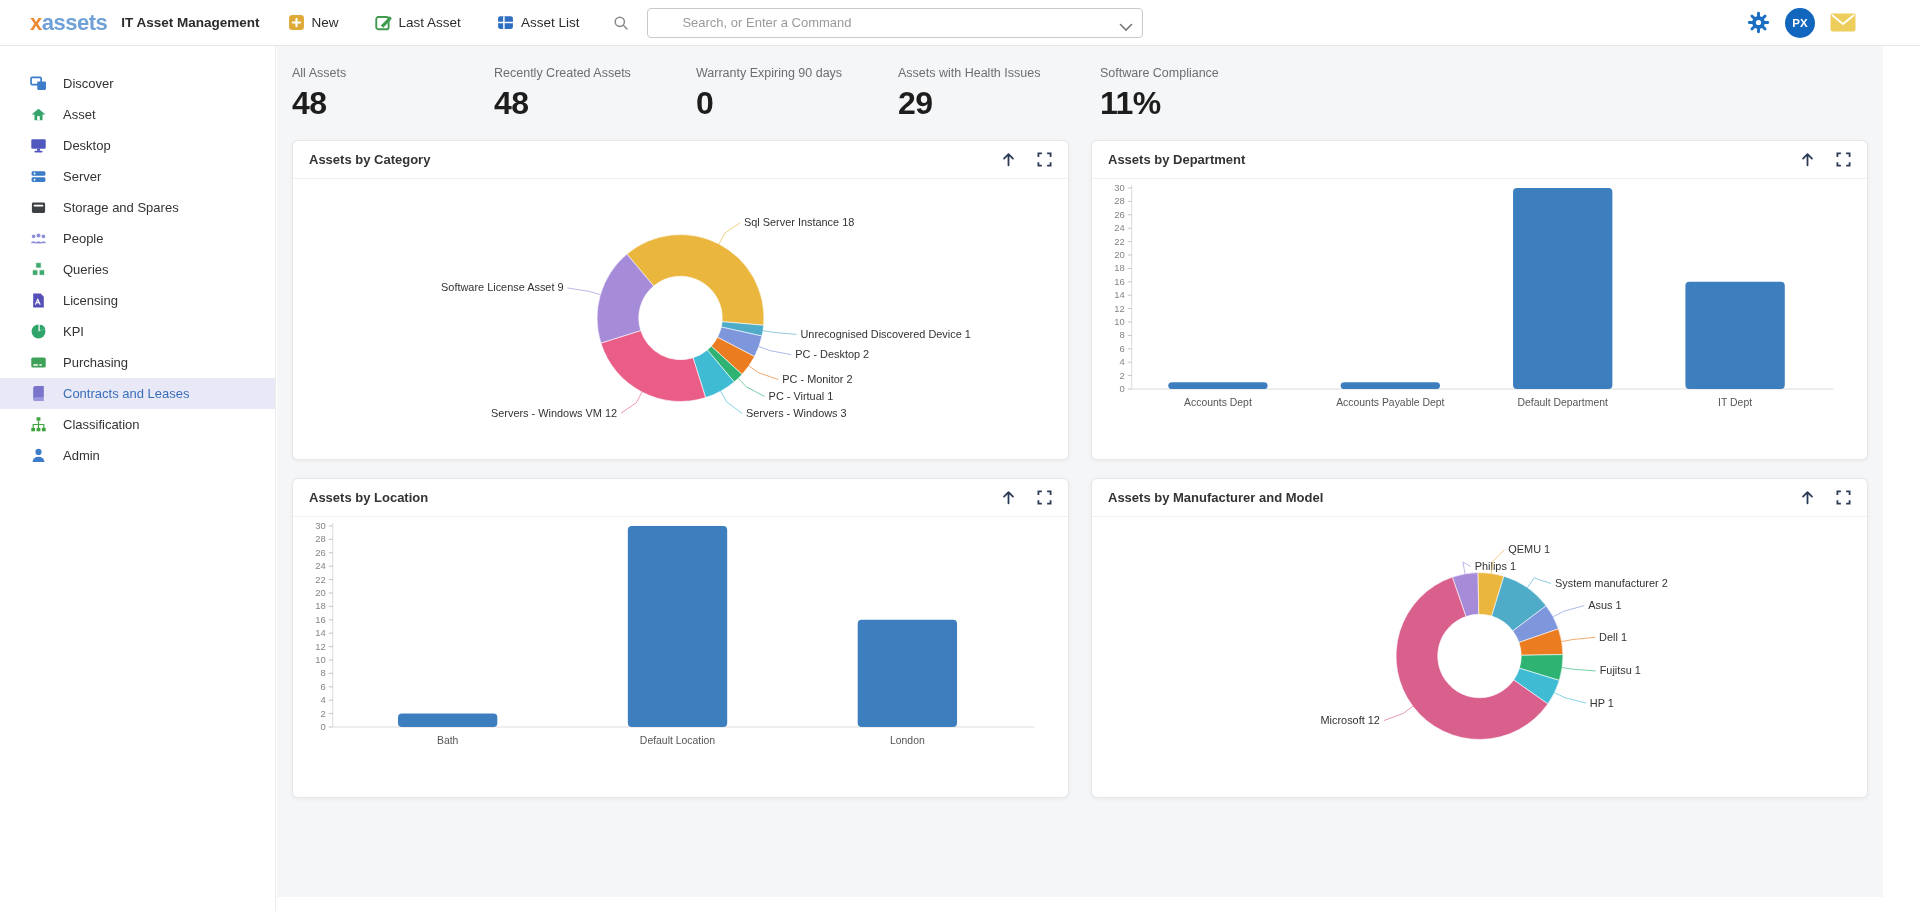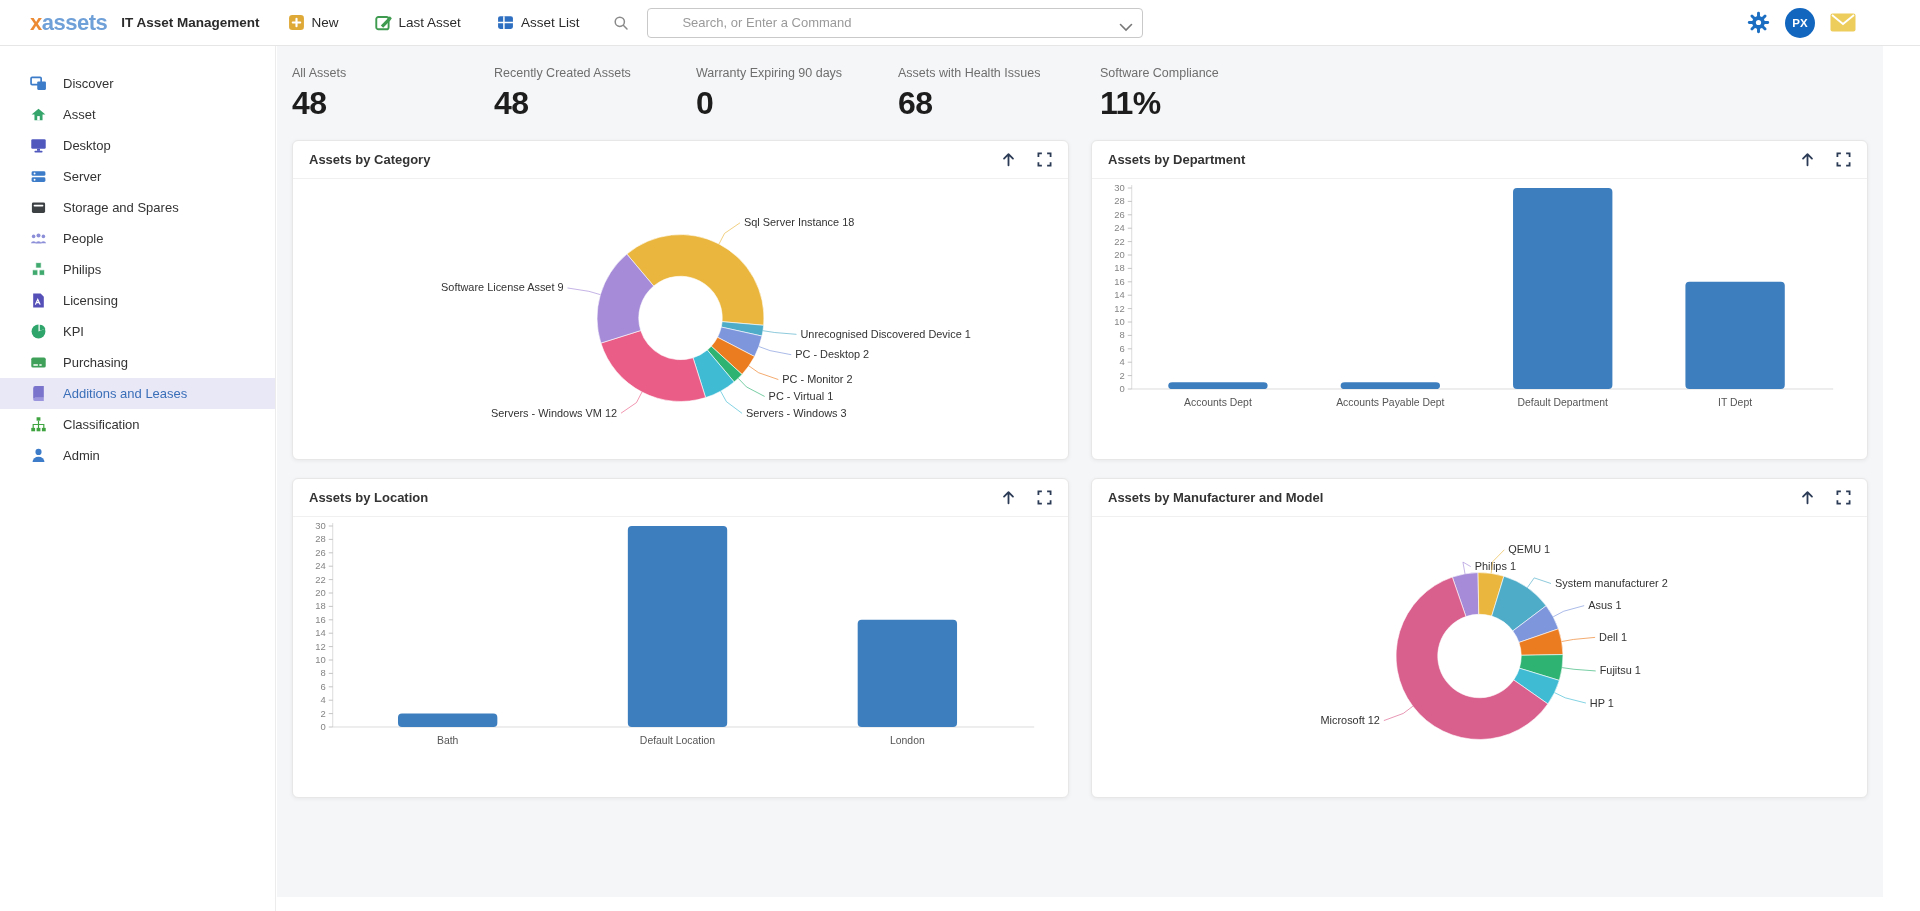--- a/index.html
+++ b/index.html
@@ -197,21 +197,21 @@
       <span class="side-label">People</span>
     </div>
     <div class="side-item">
       <span class="side-icon">
         <svg width="17" height="17" viewBox="0 0 16 16" fill="#3FA96E">
           <rect x="5.4" y="1.5" width="5.2" height="5.2" rx="0.8" stroke="#fff" stroke-width="0.8"></rect>
           <rect x="2.2" y="8.3" width="5.2" height="5.2" rx="0.8" stroke="#fff" stroke-width="0.8"></rect>
           <rect x="8.6" y="8.3" width="5.2" height="5.2" rx="0.8" stroke="#fff" stroke-width="0.8"></rect>
         </svg>
       </span>
-      <span class="side-label">Philips</span>
+      <span class="side-label">Queries</span>
     </div>
     <div class="side-item">
       <span class="side-icon">
         <svg width="17" height="17" viewBox="0 0 16 16">
           <path d="M3 1.5 H10 L13 4.5 V14.5 H3 Z" fill="#554FB8"></path>
           <path d="M5.2 11.5 L7.3 7 L9.4 11.5 M6 10 H8.6" stroke="#fff" stroke-width="1.1" fill="none" stroke-linecap="round"></path>
         </svg>
       </span>
       <span class="side-label">Licensing</span>
     </div>
@@ -235,21 +235,21 @@
       </span>
       <span class="side-label">Purchasing</span>
     </div>
     <div class="side-item selected">
       <span class="side-icon">
         <svg width="17" height="17" viewBox="0 0 16 16">
           <path d="M3 3 a2 2 0 0 1 2 -2 H13 V12 H5 a2 2 0 0 0 -2 2 Z" fill="#7B74CC"></path>
           <path d="M3 14 a2 2 0 0 1 2 -2 H13 V15 H5 a2 2 0 0 1 -2 -1 Z" fill="#9b95dd"></path>
         </svg>
       </span>
-      <span class="side-label">Additions and Leases</span>
+      <span class="side-label">Contracts and Leases</span>
     </div>
     <div class="side-item">
       <span class="side-icon">
         <svg width="17" height="17" viewBox="0 0 16 16">
           <rect x="6.2" y="1.2" width="3.6" height="3.2" fill="#3FA33F"></rect>
           <rect x="1.2" y="11.2" width="3.6" height="3.2" fill="#3FA33F"></rect>
           <rect x="6.2" y="11.2" width="3.6" height="3.2" fill="#3FA33F"></rect>
           <rect x="11.2" y="11.2" width="3.6" height="3.2" fill="#3FA33F"></rect>
           <path d="M8 4.4 V8 M3 11.2 V8 H13 V11.2 M8 8 V11.2" stroke="#3FA33F" stroke-width="1.1" fill="none"></path>
         </svg>
@@ -276,21 +276,21 @@
       <div class="stat">
         <div class="stat-label">Recently Created Assets</div>
         <div class="stat-value">48</div>
       </div>
       <div class="stat">
         <div class="stat-label">Warranty Expiring 90 days</div>
         <div class="stat-value">0</div>
       </div>
       <div class="stat">
         <div class="stat-label">Assets with Health Issues</div>
-        <div class="stat-value">68</div>
+        <div class="stat-value">29</div>
       </div>
       <div class="stat">
         <div class="stat-label">Software Compliance</div>
         <div class="stat-value">11%</div>
       </div>
     </div>
   <div class="grid">
     <section class="card">
       <div class="card-header">
         <div class="card-title">Assets by Category</div>

